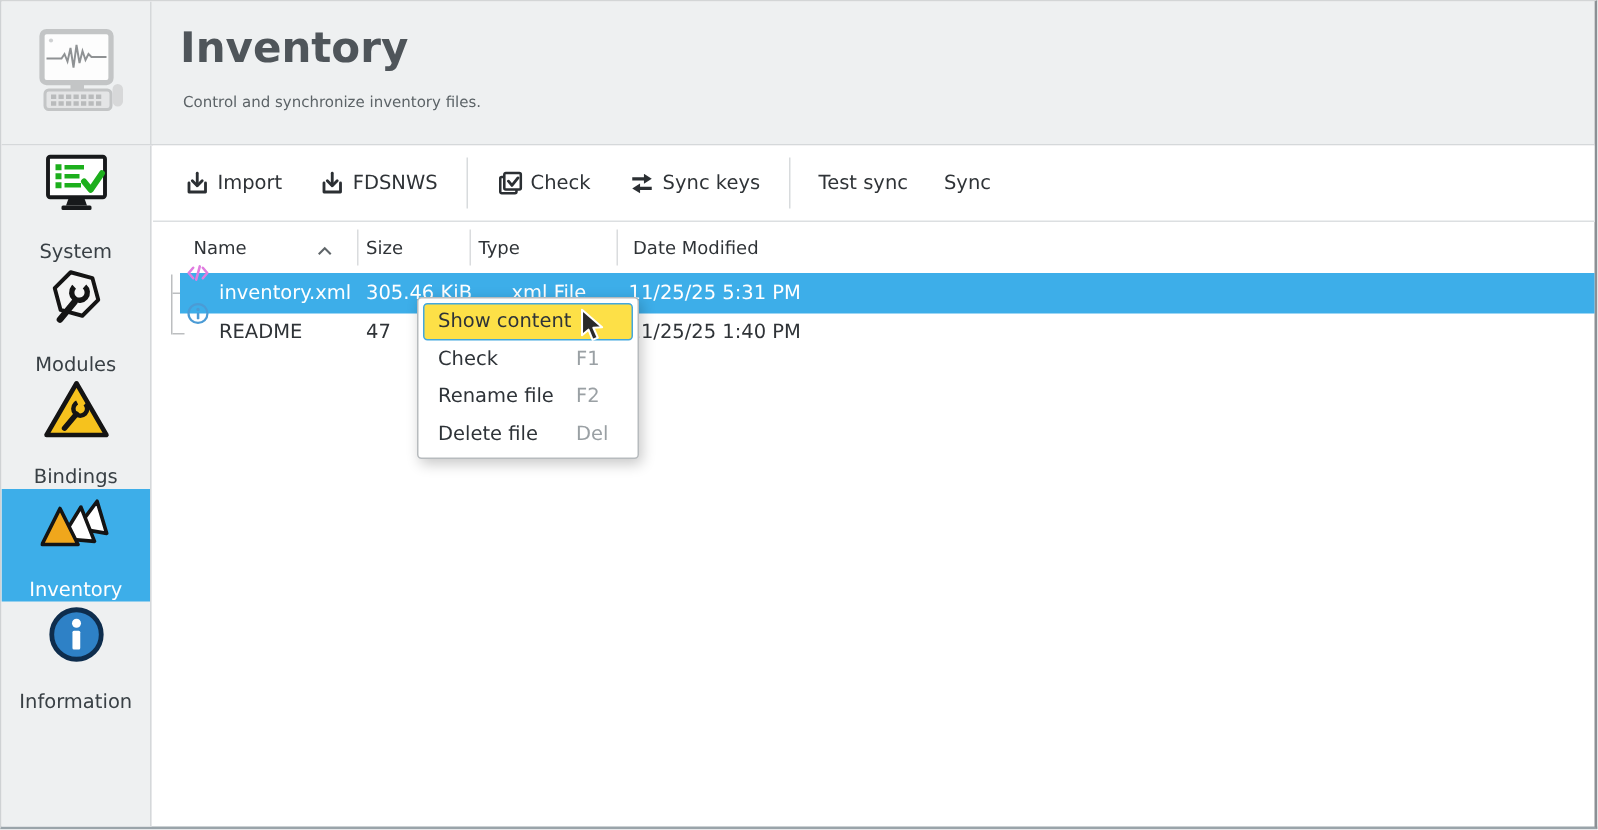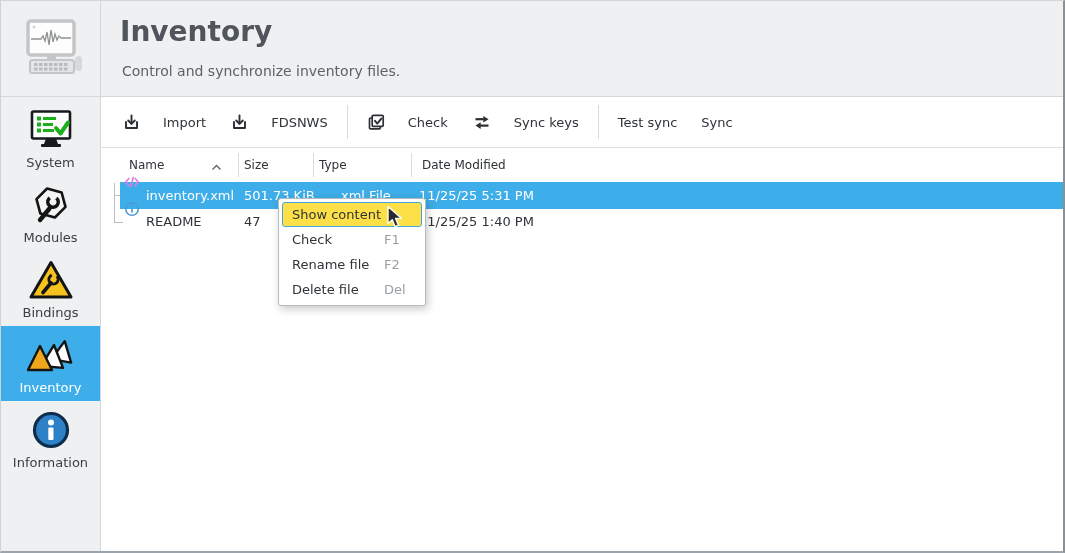--- a/index.html
+++ b/index.html
@@ -10,33 +10,33 @@
     border-top:1px solid #d3d5d6;border-left:1px solid #cfd2d4;
     border-right:2px solid #8b9094;border-bottom:2px solid #9aa4aa;
   }
   
   .header{position:absolute;left:0;top:0;width:100%;height:96px;background:#eef0f1;
           border-bottom:1px solid #d5d8da;box-sizing:border-box;}
   .logo-cell{position:absolute;left:0;top:0;width:100px;height:95px;
              border-right:1px solid #d5d8da;box-sizing:border-box;
              display:flex;align-items:center;justify-content:center;}
   .page-title{position:absolute;left:119px;top:14px;font-size:28px;font-weight:700;color:#4f555a;}
-  .page-subtitle{position:absolute;left:121px;top:62px;font-size:14px;color:#5c6367;}
+  .page-subtitle{position:absolute;left:121px;top:62px;font-size:10px;color:#5c6367;}
   
   .sidebar{position:absolute;left:0;top:96px;width:100px;height:457px;background:#eef0f1;
            border-right:1px solid #d5d8da;box-sizing:border-box;padding-top:4px;}
   .side-item{width:100%;height:75px;display:flex;flex-direction:column;align-items:center;
-             justify-content:center;gap:3px;color:#394045;font-size:13px;cursor:default;}
+             justify-content:space-between;gap:3px;color:#394045;font-size:13px;cursor:default;}
   .side-item.selected{background:#3daee9;color:#ffffff;}
   .side-icon{height:44px;display:flex;align-items:center;justify-content:center;}
   
   .toolbar{position:absolute;left:101px;top:96px;width:964px;height:51px;background:#fff;
            border-bottom:1px solid #dcdfe1;box-sizing:border-box;display:flex;align-items:center;
            padding-left:8px;}
-  .tb-btn{display:flex;align-items:center;gap:22px;padding:8px 12px;font-size:13px;color:#2f3337;}
+  .tb-btn{display:flex;align-items:center;gap:4px;padding:8px 12px;font-size:13px;color:#2f3337;}
   .tb-sep{width:1px;height:34px;background:#d8dbdd;margin:0 7px;}
   
   .thead{position:absolute;left:101px;top:147px;width:964px;height:34px;font-size:12px;color:#2f3337;}
   .th{position:absolute;top:0;line-height:34px;}
   .th-sep{position:absolute;top:5px;height:24px;width:1px;background:#dadcde;}
   .sort-caret{position:absolute;left:108px;top:13px;}
   .tree-v{position:absolute;left:113px;top:182px;width:1px;height:40px;background:#bcbec0;z-index:1;}
   .tree-h{position:absolute;left:114px;height:1px;background:#bcbec0;z-index:1;}
   .row{position:absolute;left:101px;width:963px;font-size:13px;z-index:2;padding-left:17px;}
   .row .cell{position:absolute;top:0;white-space:nowrap;}
@@ -228,21 +228,21 @@
   <div class="row row1">
     <div class="sel-bg"></div>
     <span class="cell c-icon">
       <svg width="16" height="16" viewBox="0 0 16 16" fill="none" stroke="#e07de0" stroke-width="1.7" stroke-linecap="round" stroke-linejoin="round">
         <path d="M4.8,4.5 L1.8,8 L4.8,11.5"></path>
           <path d="M11.2,4.5 L14.2,8 L11.2,11.5"></path>
           <path d="M9.2,3.6 L6.8,12.4"></path>
       </svg>
     </span>
     <span class="cell c-name">inventory.xml</span>
-    <span class="cell c-size">501.73 KiB</span>
+    <span class="cell c-size">305.46 KiB</span>
     <span class="cell c-type">xml File</span>
     <span class="cell c-date">11/25/25 5:31 PM</span>
   </div>
 
   <div class="row row2">
     <span class="cell c-icon">
       <svg width="16" height="16" viewBox="0 0 16 16">
         <circle cx="8" cy="8" r="6.3" fill="none" stroke="#4b9bd5" stroke-width="1.5"></circle>
         <circle cx="8" cy="5.3" r="1.1" fill="#4b9bd5"></circle>
         <rect x="7.2" y="7.3" width="1.7" height="4.6" rx="0.8" fill="#4b9bd5"></rect>

